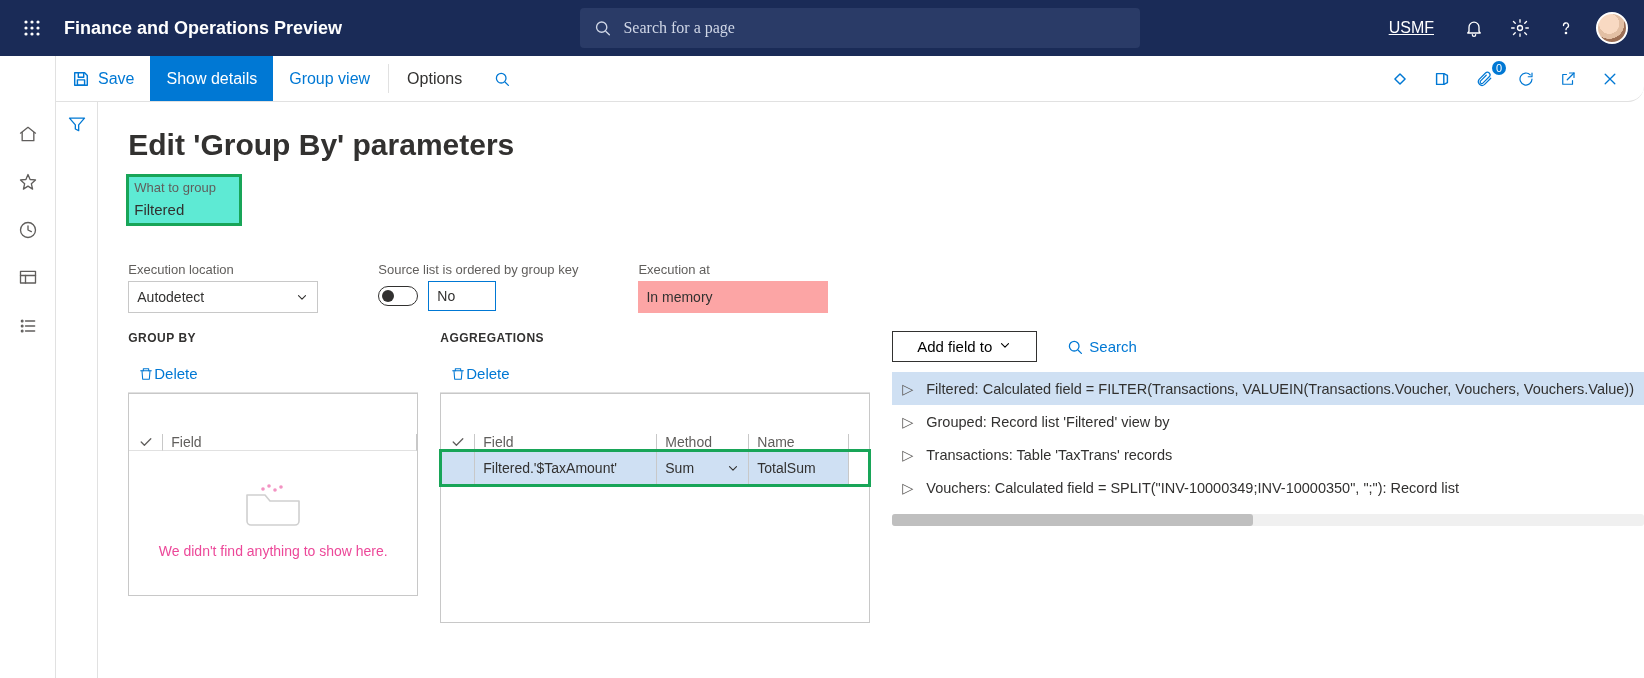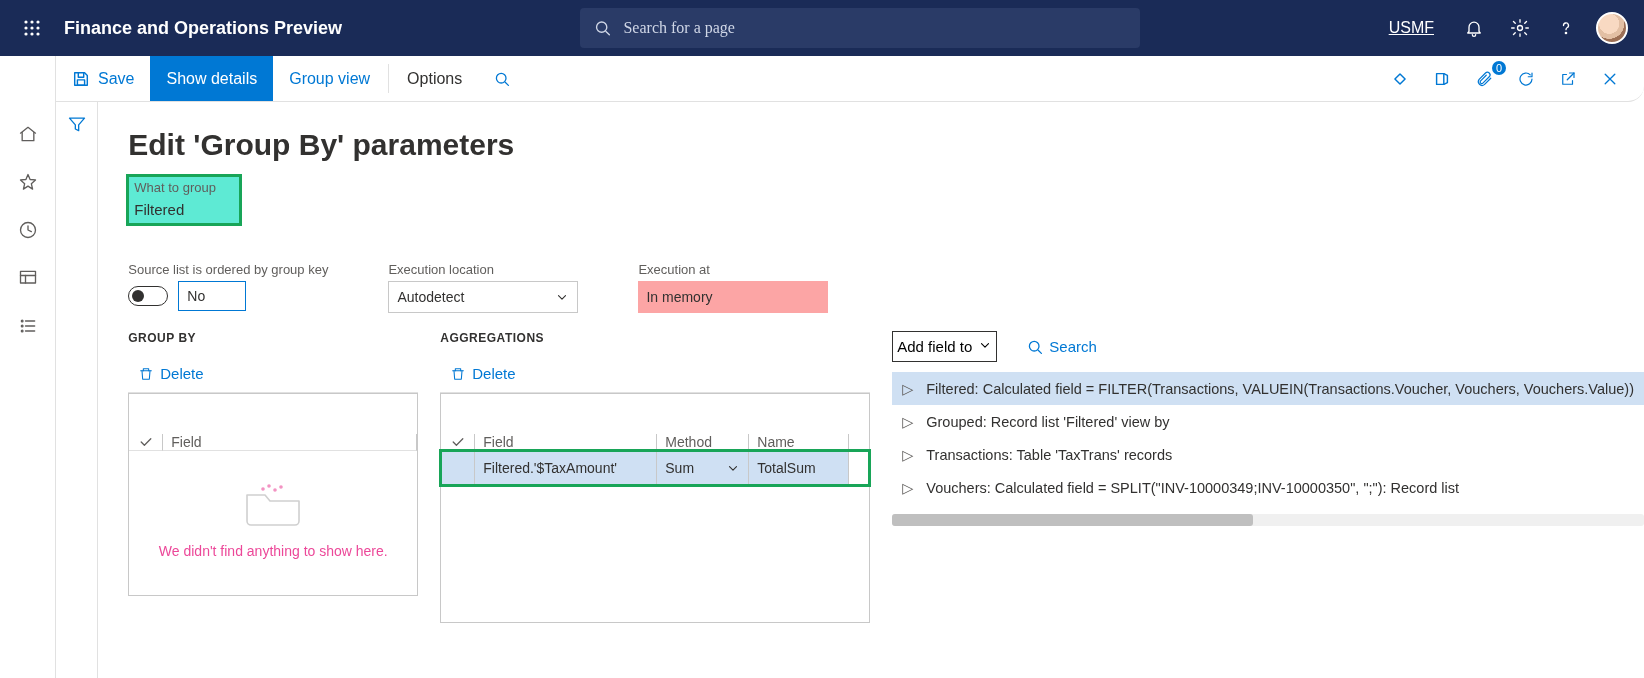--- a/index.html
+++ b/index.html
@@ -263,21 +263,21 @@
     color: var(--text);
     text-transform: uppercase;
     margin-bottom: 10px;
   }
   .grid-toolbar {
     display: flex; align-items: center;
     height: 38px;
     border-bottom: 1px solid var(--border-light);
   }
   .tool-btn {
-    display: flex; align-items: center; gap: 6px;
+    display: flex; align-items: center; gap: 0;
     color: var(--blue);
     padding: 6px 10px;
     cursor: pointer;
     font-size: 15px;
   }
   .grid {
     border: 1px solid var(--border);
   }
   .grid-head, .grid-row {
     display: flex;
@@ -320,21 +320,21 @@
     position: relative;
   }
 
   
   .ds-top {
     display: flex; align-items: center; gap: 30px;
     margin-bottom: 10px;
   }
   .btn-outline {
     border: 1px solid var(--text);
-    padding: 6px 4px;
+    padding: 6px 24px;
     font-size: 15px;
     display: flex; gap: 6px;
     background: #fff;
     cursor: pointer;
   }
   .search-link {
     color: var(--blue);
     display: flex; align-items: center; gap: 6px;
     font-size: 15px;
     cursor: pointer;
@@ -552,33 +552,33 @@
     <h1 class="page-title">Edit 'Group By' parameters</h1>
 
     <div style="width:112px;" class="outlined-green">
       <div class="field-label" style="padding:4px 6px 0 6px;">What to group</div>
       <div style="padding:2px 6px 6px 6px; font-size:15px;">Filtered</div>
     </div>
     <input class="text-input" style="margin-top: -1px; padding-left: 120px; pointer-events: none; position: relative; z-index: -1; height: 1px; visibility: hidden;">
 
     <div class="row3">
       <div class="control-col">
-        <div class="field-label">Source list is ordered by group key</div>
-        <div class="toggle-wrap">
-          <div class="toggle"></div>
-          <div class="toggle-value">No</div>
-        </div>
-      </div>
-      <div class="control-col">
         <div class="field-label">Execution location</div>
         <div class="select">
           <span>Autodetect</span>
           <svg width="14" height="14" viewBox="0 0 20 20">
               <polyline points="5 8 10 13 15 8"></polyline>
             </svg>
+        </div>
+      </div>
+      <div class="control-col">
+        <div class="field-label">Source list is ordered by group key</div>
+        <div class="toggle-wrap">
+          <div class="toggle"></div>
+          <div class="toggle-value">No</div>
         </div>
       </div>
       <div class="control-col">
         <div class="field-label">Execution at</div>
         <div class="read-only">In memory</div>
       </div>
     </div>
 
     <div class="lower">
 

